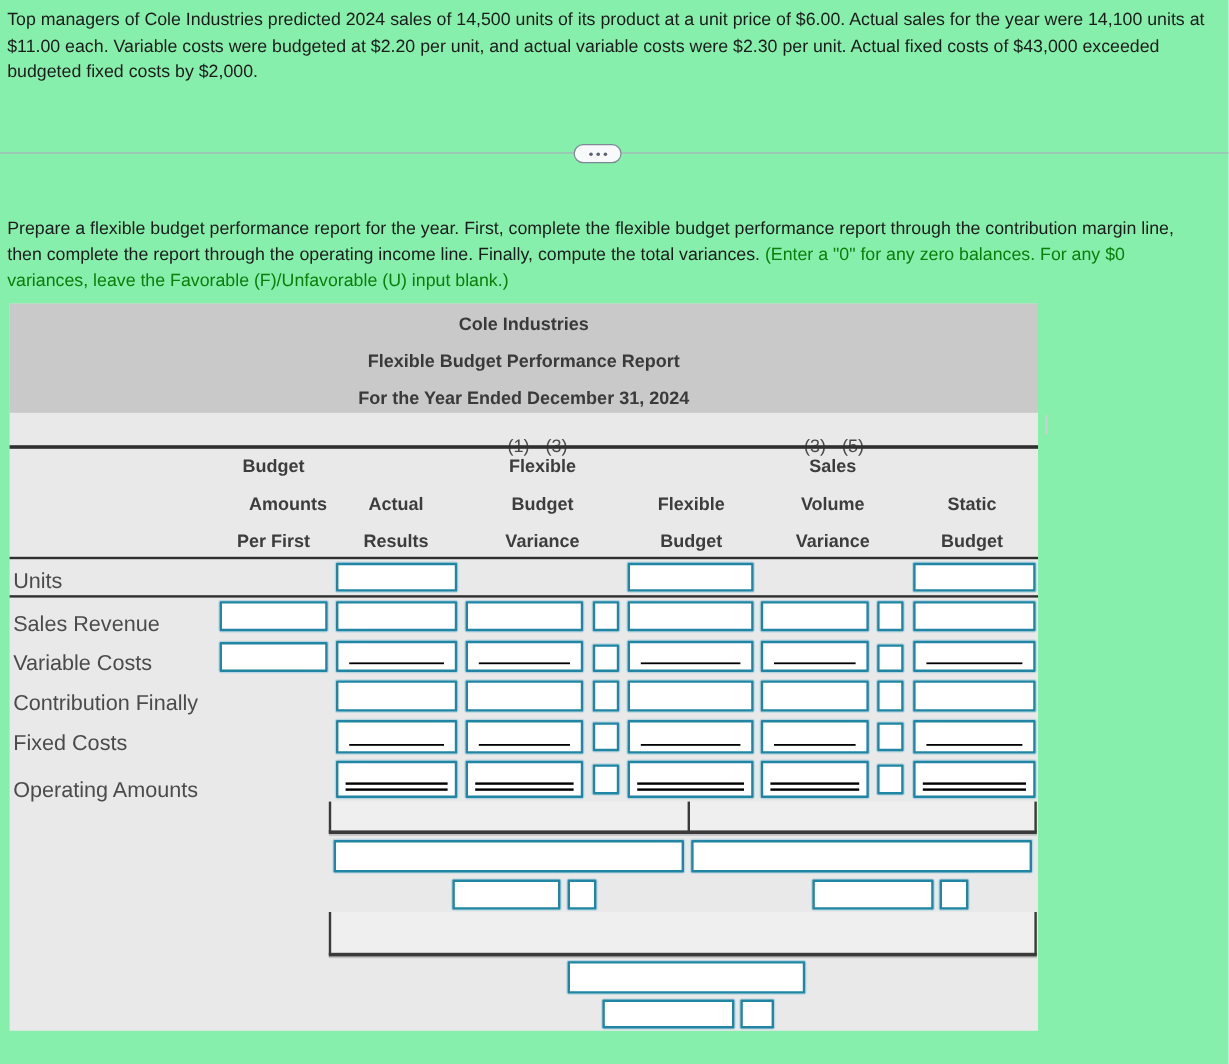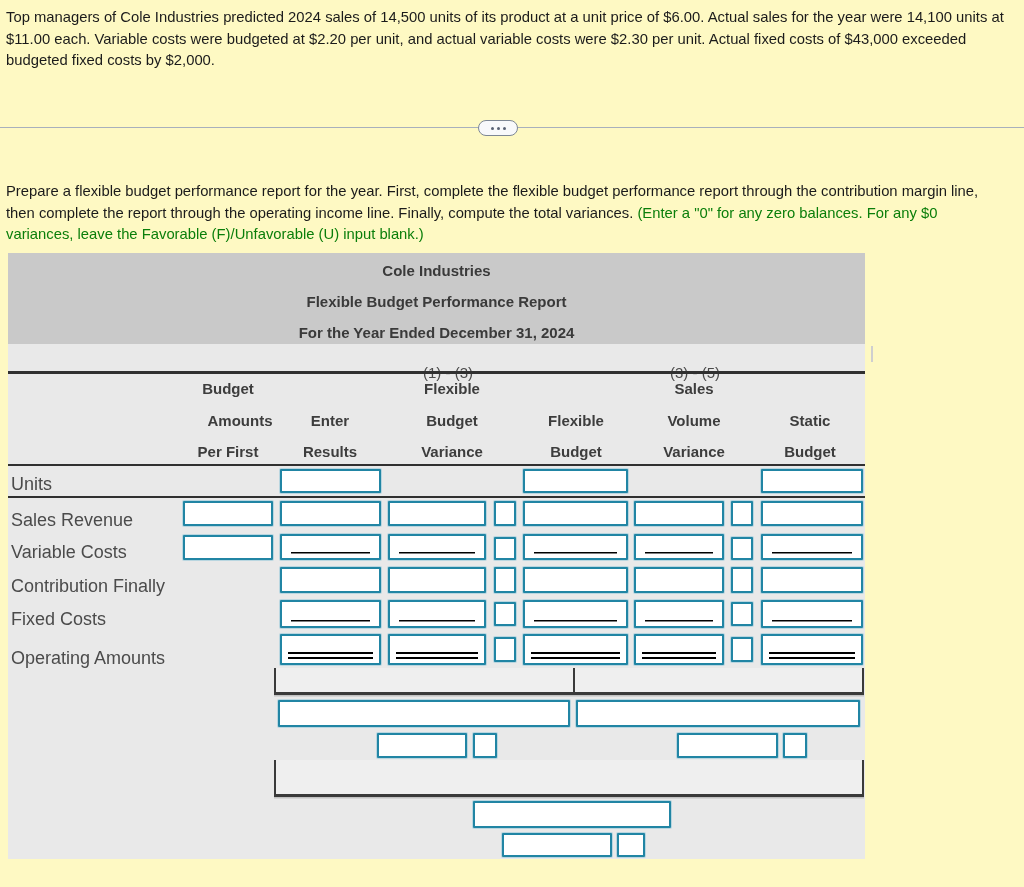--- a/index.html
+++ b/index.html
@@ -1,18 +1,18 @@
 <!DOCTYPE html>
 <html><head>
 <meta charset="utf-8">
 <style>
   html,body { margin:0; padding:0; background:#ffffff; }
   .page {
     position:relative; width:1024px; height:887px; overflow:hidden;
-    font-family:"Liberation Sans", sans-serif; background:#fef9c3;
+    font-family:"Liberation Sans", sans-serif; background:#86efac;
   }
   .para { position:absolute; font-size:14.8px; line-height:21.5px; color:#1b1b1b; }
   .green { color:#0a7e0a; }
 
   
   .divider-line { position:absolute; left:0; width:1024px; top:127px; height:1px; background:#a8b0bc; }
   .ellipsis-pill {
     position:absolute; left:478px; top:120px; width:38px; height:14px;
     border:1px solid #7d8795; border-radius:8px; background:#f8f9fb;
     display:flex; align-items:center; justify-content:center; gap:3px; cursor:pointer;
@@ -77,21 +77,21 @@
 
     <div class="formula" style="left:440px;">(1) - (3)</div>
     <div class="formula" style="left:687px;">(3) - (5)</div>
 
     <div class="hr-thick" style="top:118px;"></div>
 
     <div class="colhead" style="left:220px; top:127px;">Budget</div>
     <div class="colhead" style="left:232px; top:158.5px;">Amounts</div>
     <div class="colhead" style="left:220px; top:190px;">Per First</div>
 
-    <div class="colhead" style="left:322px; top:158.5px;">Enter</div>
+    <div class="colhead" style="left:322px; top:158.5px;">Actual</div>
     <div class="colhead" style="left:322px; top:190px;">Results</div>
 
     <div class="colhead" style="left:444px; top:127px;">Flexible</div>
     <div class="colhead" style="left:444px; top:158.5px;">Budget</div>
     <div class="colhead" style="left:444px; top:190px;">Variance</div>
 
     <div class="colhead" style="left:568px; top:158.5px;">Flexible</div>
     <div class="colhead" style="left:568px; top:190px;">Budget</div>
 
     <div class="colhead" style="left:686px; top:127px;">Sales</div>

